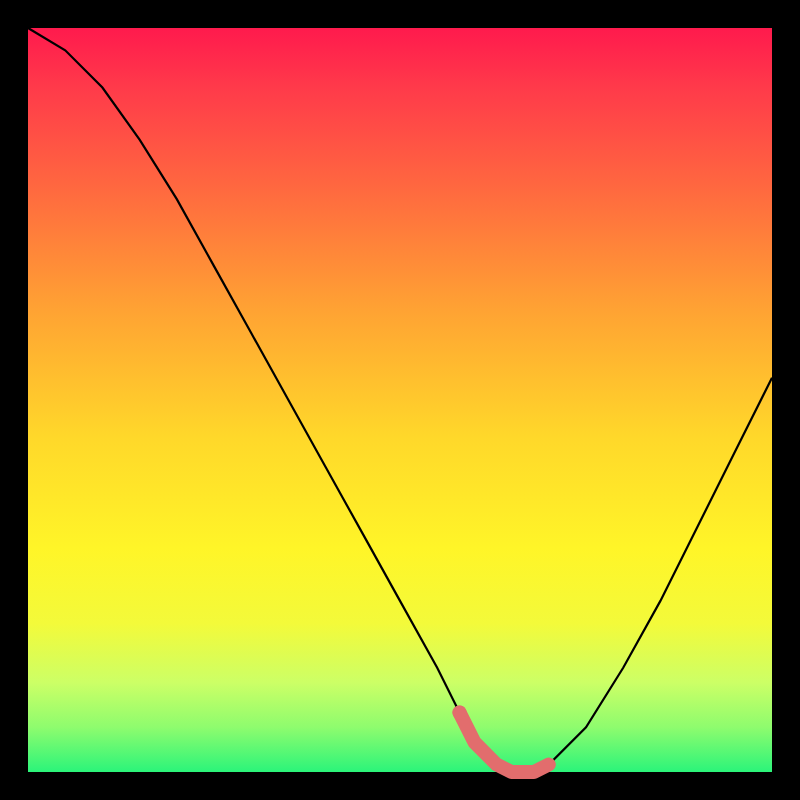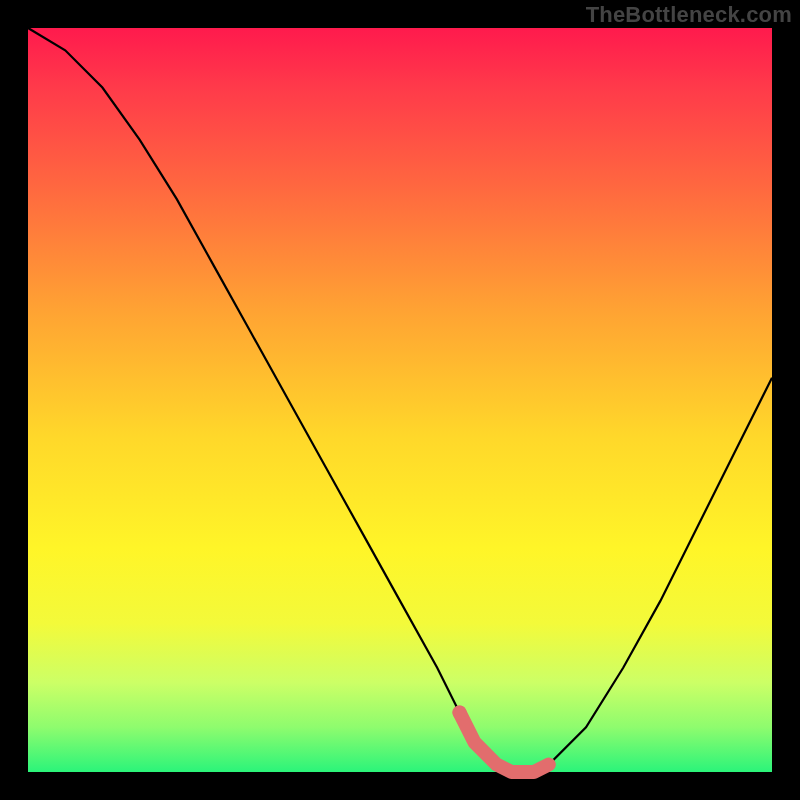--- a/index.html
+++ b/index.html
@@ -68,21 +68,20 @@
     stroke-linejoin: round;
   }
   .valley-dot {
     fill: #e26d6d;
   }
 </style>
 </head>
 <body>
 
 <div class="container">
-  <div class="watermark">TheBottleneck.com</div>
 
   <div class="plot-area"></div>
 
   <svg class="overlay" viewBox="0 0 744 744">
     <path id="curve-path" class="curve" d="M0.0 0.0 L37.2 22.3 L74.4 59.5 L111.6 111.6 L148.8 171.1 L186.0 238.1 L223.2 305.0 L260.4 372.0 L297.6 439.0 L334.8 505.9 L372.0 572.9 L409.2 639.8 L431.5 684.5 L446.4 714.2 L468.7 736.6 L483.6 744.0 L505.9 744.0 L520.8 736.6 L558.0 699.4 L595.2 639.8 L632.4 572.9 L669.6 498.5 L706.8 424.1 L744.0 349.7"></path>
     <path id="valley-path" class="valley-highlight" d="M431.5 684.5 L446.4 714.2 L468.7 736.6 L483.6 744.0 L505.9 744.0 L520.8 736.6"></path>
     <circle id="valley-dot" class="valley-dot" r="7" cx="431.5" cy="684.5"></circle>
   </svg>
 </div>
 

